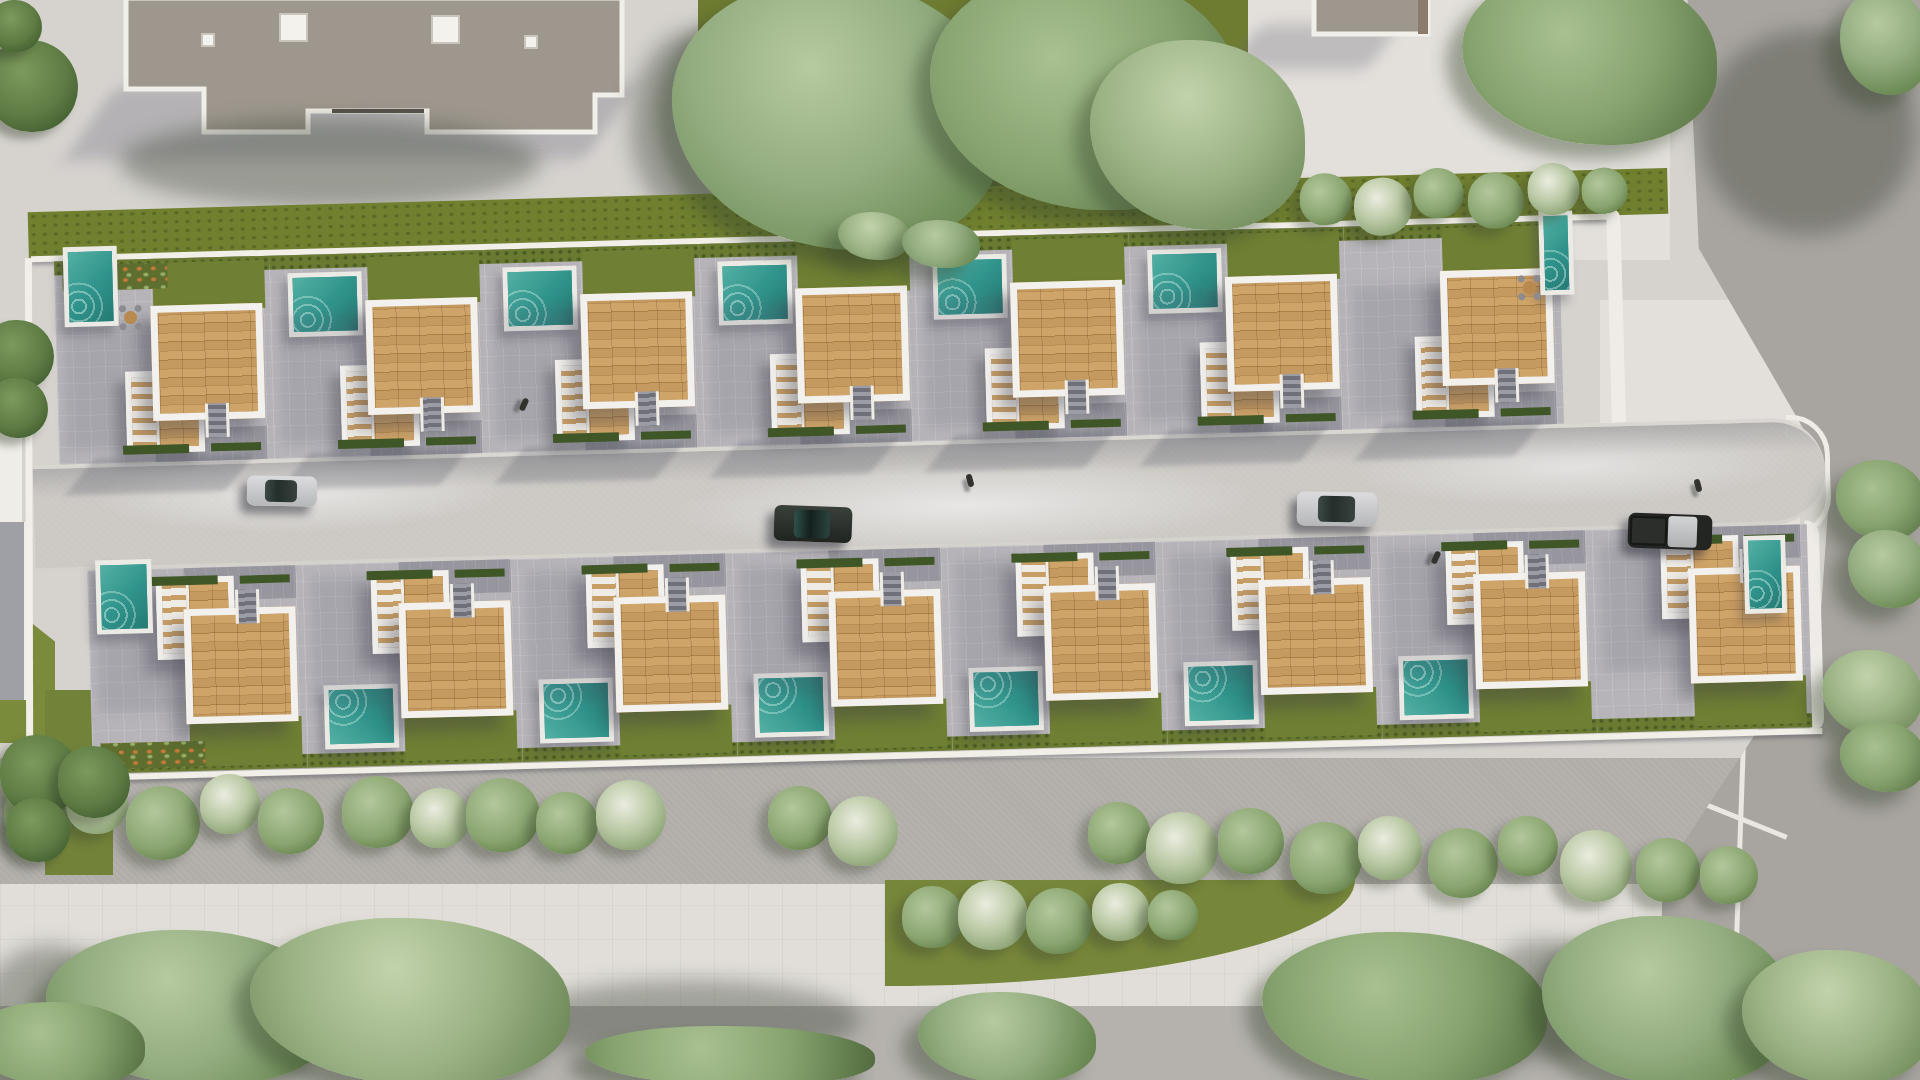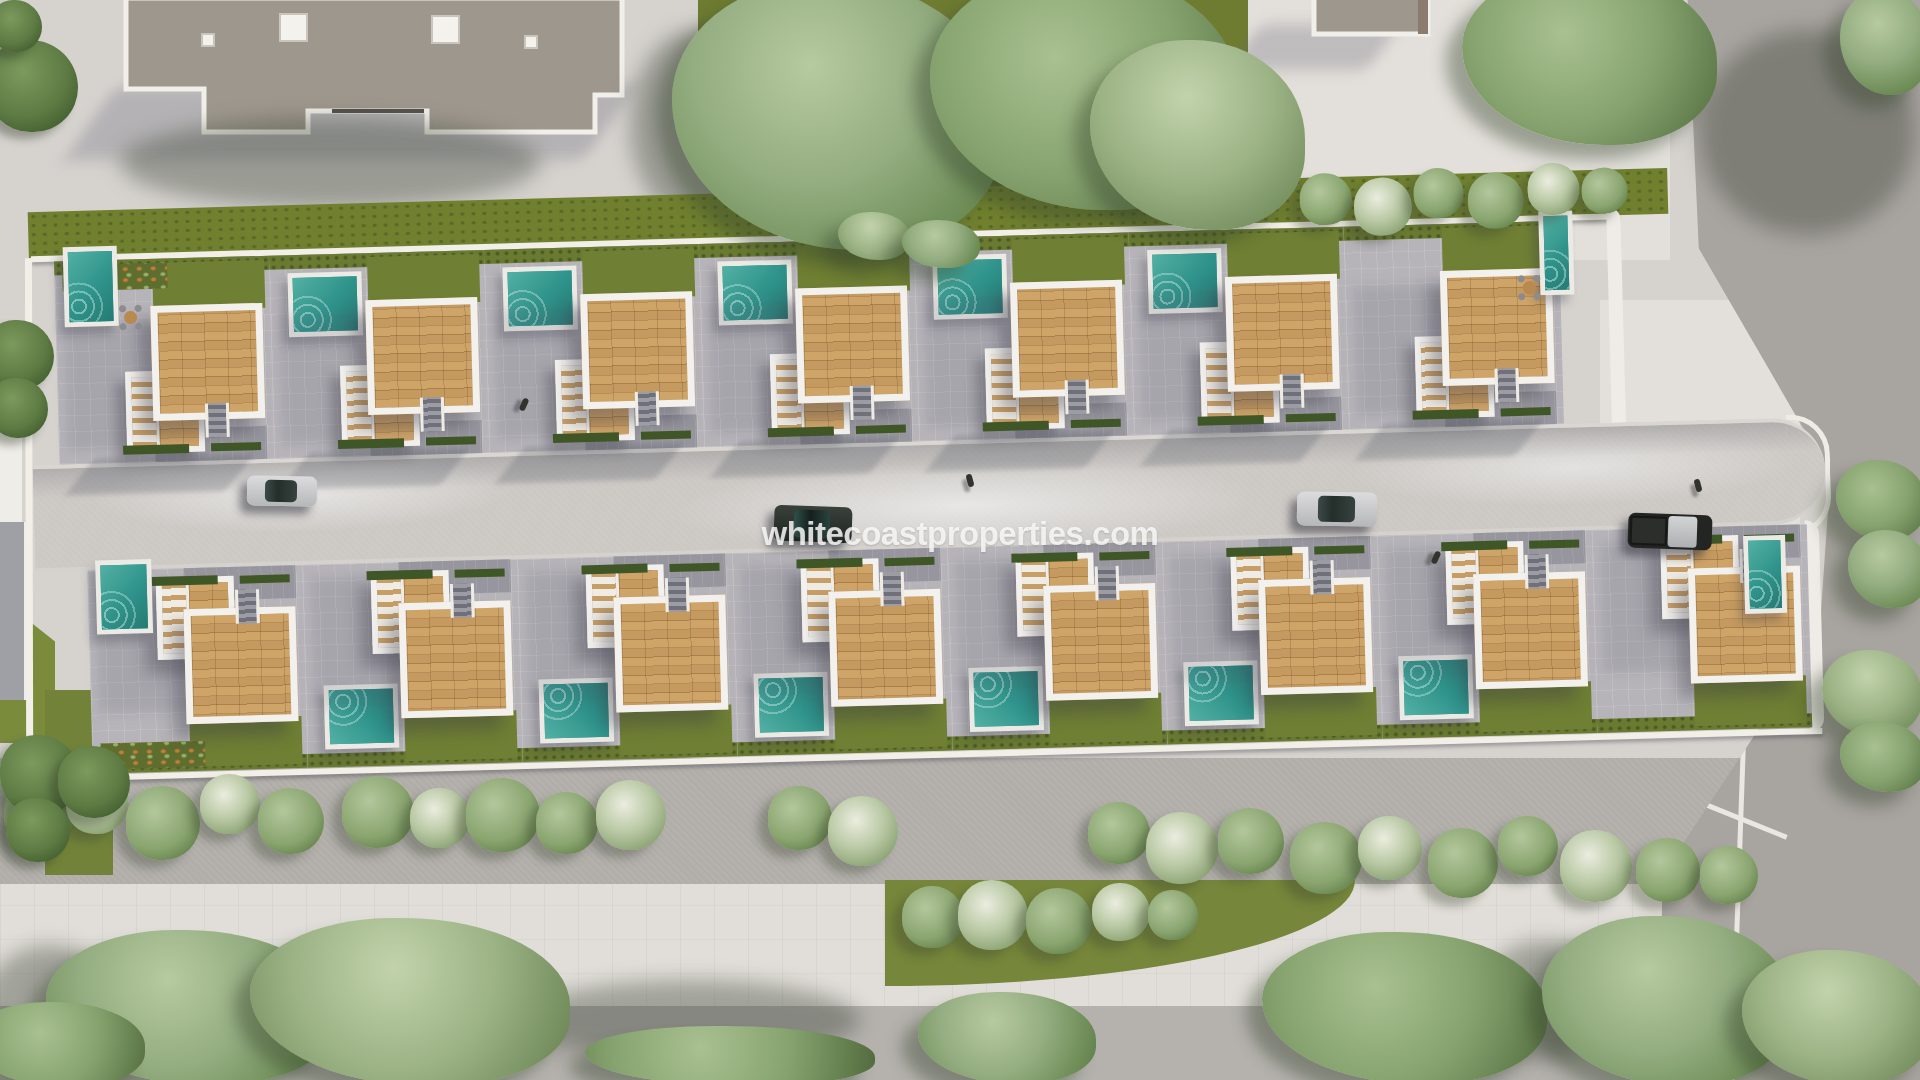--- a/index.html
+++ b/index.html
@@ -483,21 +483,20 @@
       <div class="furniture" style="left: 97px; top: 106px;"></div>
       <div class="furniture" style="left: 1496px; top: 114px;"></div>
       <div class="bush abs" style="position: absolute; left: 1282px; top: 8px; width: 52px; height: 52px; z-index: 6;"></div>
       <div class="bush blossom abs" style="position: absolute; left: 1336px; top: 14px; width: 58px; height: 58px; z-index: 6;"></div>
       <div class="bush abs" style="position: absolute; left: 1396px; top: 6px; width: 50px; height: 50px; z-index: 6;"></div>
       <div class="bush abs" style="position: absolute; left: 1450px; top: 12px; width: 56px; height: 56px; z-index: 6;"></div>
       <div class="bush blossom abs" style="position: absolute; left: 1510px; top: 4px; width: 52px; height: 52px; z-index: 6;"></div>
       <div class="bush abs" style="position: absolute; left: 1564px; top: 10px; width: 46px; height: 46px; z-index: 6;"></div>
     </div>
 
-  <div class="abs watermark">whitecoastproperties.com</div>
 <div class="bush abs" style="position: absolute; left: 4px; top: 778px; width: 70px; height: 70px; z-index: 6;"></div>
     <div class="bush blossom abs" style="position: absolute; left: 66px; top: 772px; width: 62px; height: 62px; z-index: 6;"></div>
     <div class="bush abs" style="position: absolute; left: 126px; top: 786px; width: 74px; height: 74px; z-index: 6;"></div>
     <div class="bush blossom abs" style="position: absolute; left: 200px; top: 774px; width: 60px; height: 60px; z-index: 6;"></div>
     <div class="bush abs" style="position: absolute; left: 258px; top: 788px; width: 66px; height: 66px; z-index: 6;"></div>
     <div class="bush abs" style="position: absolute; left: 342px; top: 776px; width: 72px; height: 72px; z-index: 6;"></div>
     <div class="bush blossom abs" style="position: absolute; left: 410px; top: 788px; width: 60px; height: 60px; z-index: 6;"></div>
     <div class="bush abs" style="position: absolute; left: 466px; top: 778px; width: 74px; height: 74px; z-index: 6;"></div>
     <div class="bush abs" style="position: absolute; left: 536px; top: 792px; width: 62px; height: 62px; z-index: 6;"></div>
     <div class="bush blossom abs" style="position: absolute; left: 596px; top: 780px; width: 70px; height: 70px; z-index: 6;"></div>

